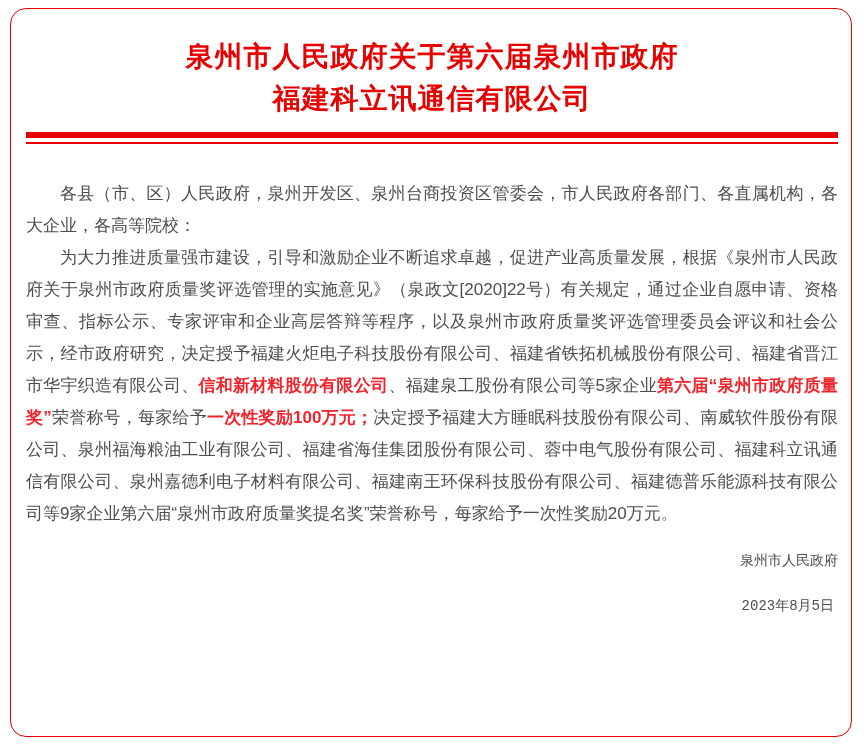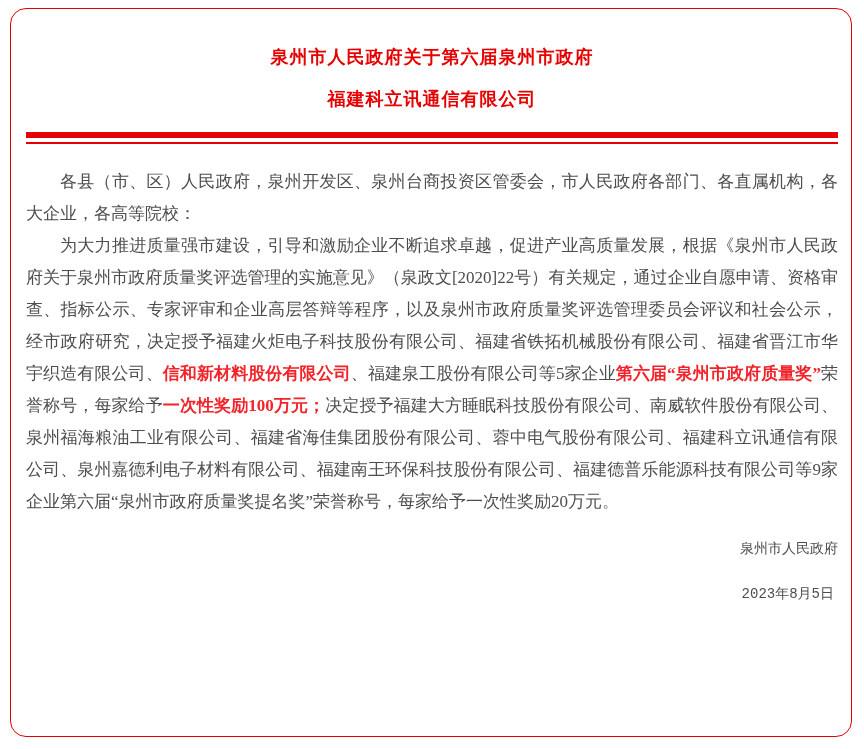--- a/index.html
+++ b/index.html
@@ -30,43 +30,42 @@
     position: absolute;
     left: 26px;
     right: 26px;
     top: 0;
   }
   .title-block {
     padding-top: 36px;
     text-align: center;
     color: var(--accent, #e60000);
     font-weight: 700;
-    font-size: 18px;
+    font-size: 28px;
     line-height: 42px;
     letter-spacing: 1px;
   }
   .divider {
     margin-top: 12px;
   }
   .divider-thick {
     height: 6px;
     background: var(--accent, #e60000);
   }
   .divider-thin {
     height: 2px;
     margin-top: 4px;
     background: var(--accent, #e60000);
   }
   .content {
-    margin-top: 22px;
+    margin-top: 34px;
     font-size: 17px;
     line-height: 32px;
     color: var(--ink, #4d4d4d);
     text-align: justify;
-    font-family: Liberation Serif, serif;
   }
   .content p {
     margin: 0;
     text-indent: 2em;
   }
   .content .em {
     color: var(--highlight, #f2232a);
     font-weight: 700;
   }
   .signature {

